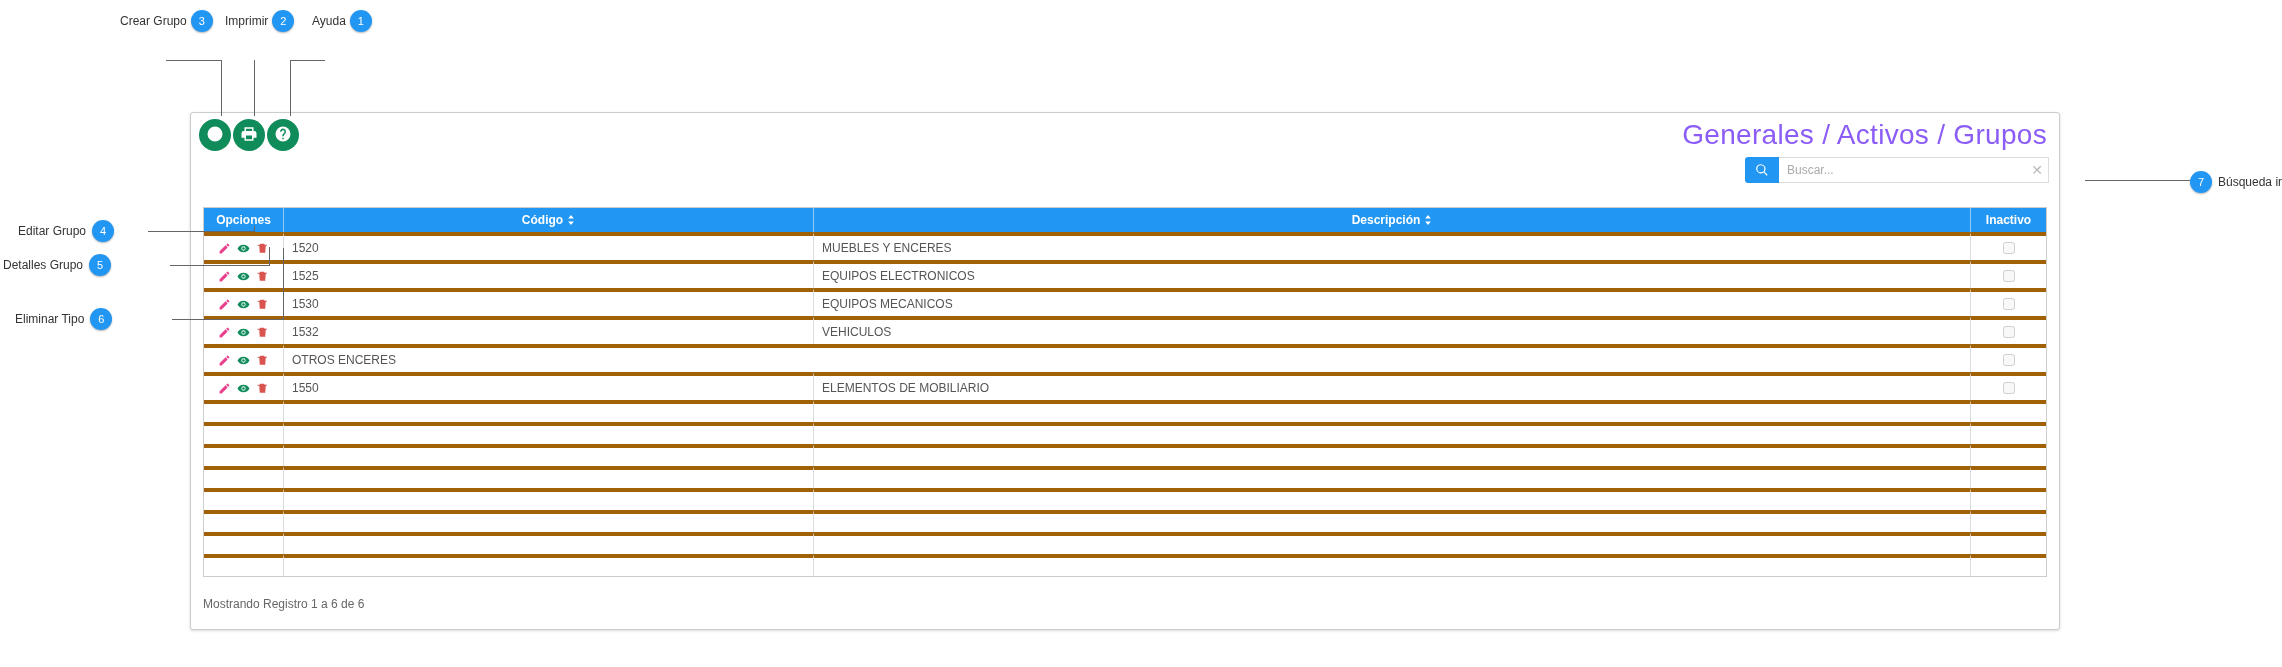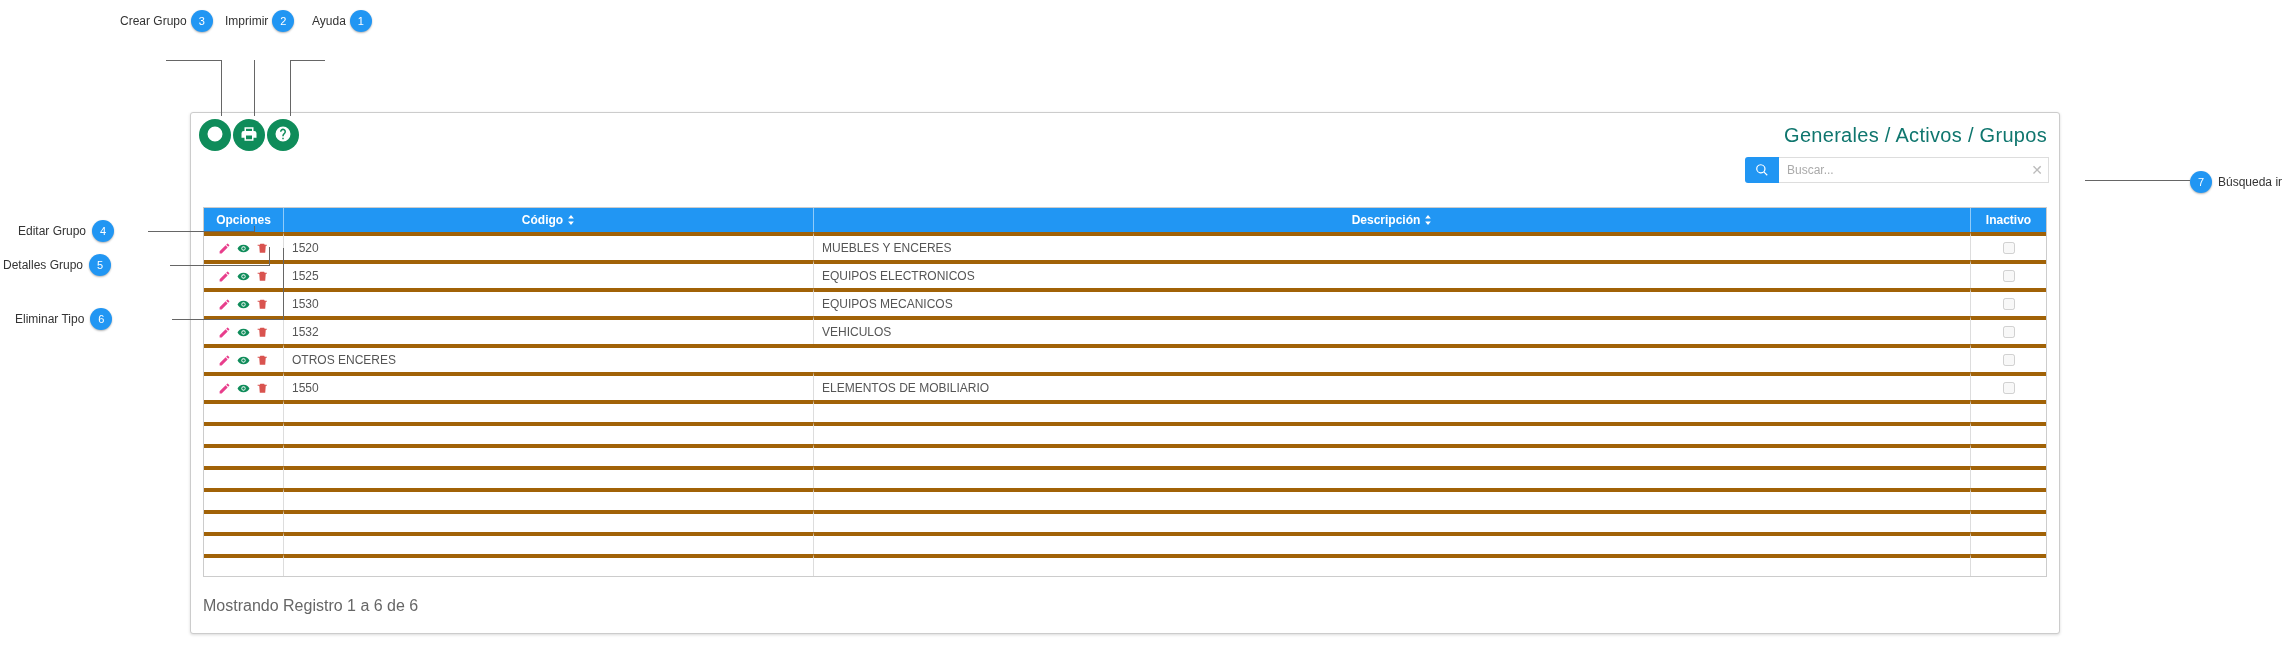--- a/index.html
+++ b/index.html
@@ -44,22 +44,22 @@
     height: 32px;
     border-radius: 50%;
     background: #0f8c5a;
     display: flex;
     align-items: center;
     justify-content: center;
     cursor: pointer;
   }
   .tb-btn svg { width: 18px; height: 18px; fill: #fff; }
   .breadcrumb {
-    font-size: 20px;
-    color: #0f766e;
+    font-size: 28px;
+    color: #8b5cf6;
     letter-spacing: 0.3px;
   }
   .searchbar {
     display: flex;
     justify-content: flex-end;
     padding: 4px 12px 24px 12px;
   }
   .searchbar .searchbtn {
     width: 34px;
     height: 26px;
@@ -139,21 +139,21 @@
 
   .act-icon { display:inline-flex; cursor:pointer; }
   .act-icon svg { width: 13px; height: 13px; }
   .act-edit svg { fill: #e83e8c; }
   .act-view svg { fill: #0f8c5a; }
   .act-del  svg { fill: #d9534f; }
 
   .footer-info {
     padding: 20px 12px 0 12px;
     color: #666;
-    font-size: 16px;
+    font-size: 12px;
   }
 
   
   .callout {
     position: absolute;
     font-size: 12px;
     color: #333;
   }
   .callout .label { white-space: nowrap; }
   .callout .num {

